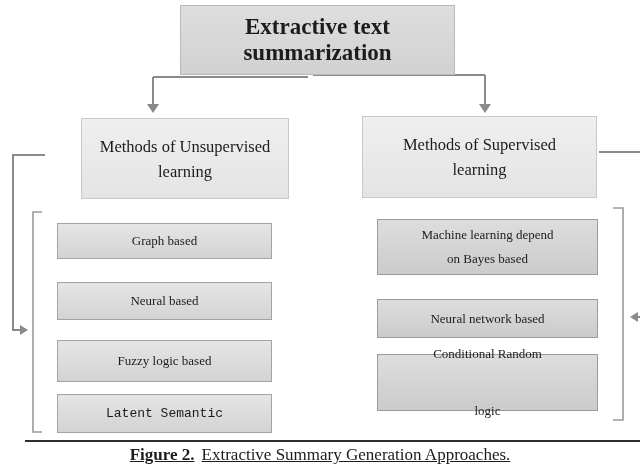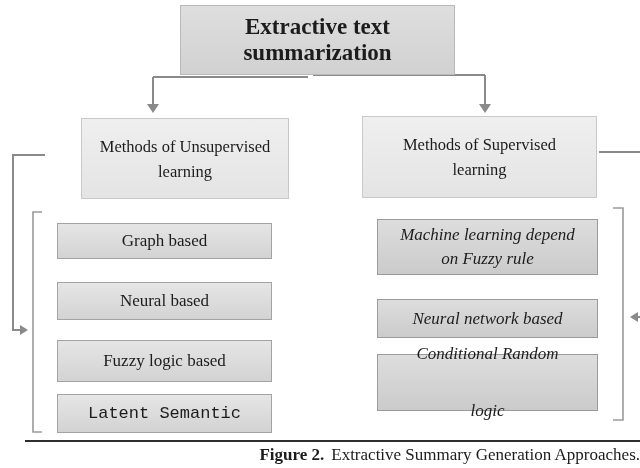--- a/index.html
+++ b/index.html
@@ -36,53 +36,53 @@
   }
   .branch {
     background: linear-gradient(#efefef, #e4e4e4);
     border: 1px solid #c9c9c9;
     font-size: 16.5px;
     line-height: 25px;
   }
   .b0 { left: 45px;  top: 118px; width: 208px; height: 81px; margin-left: 36px; }
   .b1 { left: 362px; top: 116px; width: 235px; height: 82px; }
   .child {
-    font-size: 17px;
+    font-size: 13px;
     line-height: 24px;
   }
   .child.leftcol {
     left: 57px; width: 215px;
     background: linear-gradient(#e5e5e5, #d3d3d3);
     border: 1px solid #a3a3a3;
   }
   .child.rightcol {
     left: 377px; width: 221px;
     background: linear-gradient(#dddddd, #cbcbcb);
     border: 1px solid #9b9b9b;
-    font-style: italic;
   }
   .c00 { top: 223px; height: 36px; }
   .c01 { top: 282px; height: 38px; }
   .c02 { top: 340px; height: 42px; }
   .c03 { top: 394px; height: 39px; font-family: Liberation Mono, monospace; }
   .c10 { top: 219px; height: 56px; }
   .c11 { top: 299px; height: 39px; }
   .c12 { top: 354px; height: 57px; gap: 33px; }
   .caption-rule {
     position: absolute;
     left: 25px; top: 440px;
     width: 615px; height: 0;
     border-top: 2.5px solid #2e2e2e;
   }
   .caption {
     position: absolute;
     left: 0; top: 445px;
     width: 640px;
-    text-align: right;
+    text-align: center;
     font-size: 17px;
+    text-decoration: underline;
   }
   .caption .cap-label { font-weight: bold; }
   .caption .cap-text { margin-left: 7px; }
 </style>
 </head>
 <body>
 
 <div class="stage">
 
   <svg class="wires" viewBox="0 0 640 468" xmlns="http://www.w3.org/2000/svg">
@@ -133,21 +133,21 @@
   </div>
   <div class="box child leftcol c02">
     <div>Fuzzy logic based</div>
   </div>
   <div class="box child leftcol c03">
     <div>Latent Semantic</div>
   </div>
 
   <div class="box child rightcol c10">
     <div>Machine learning depend</div>
-    <div>on Fuzzy rule</div>
+    <div>on Bayes based</div>
   </div>
   <div class="box child rightcol c11">
     <div>Neural network based</div>
   </div>
   <div class="box child rightcol c12">
     <div>Conditional Random</div>
     <div>logic</div>
   </div>
 
   <div class="caption-rule"></div>

